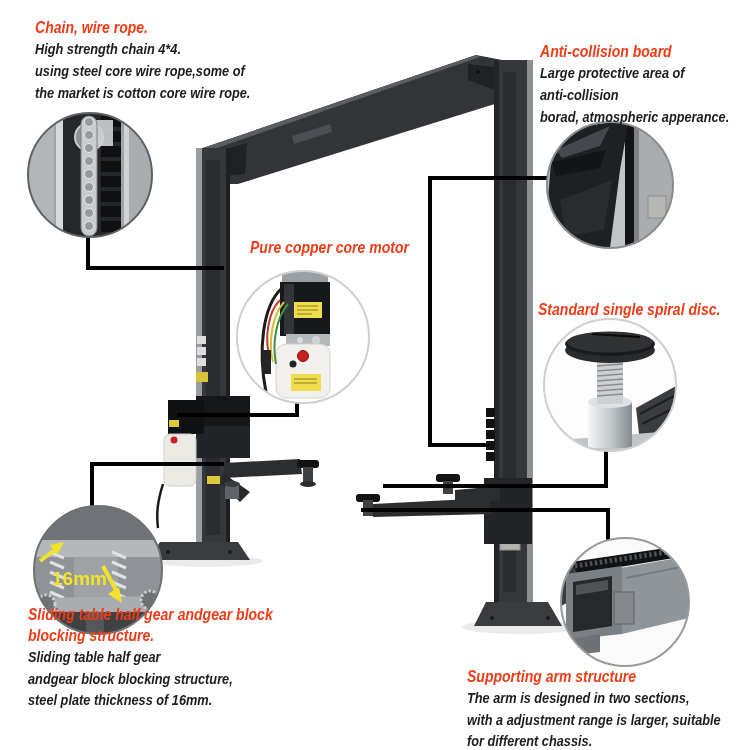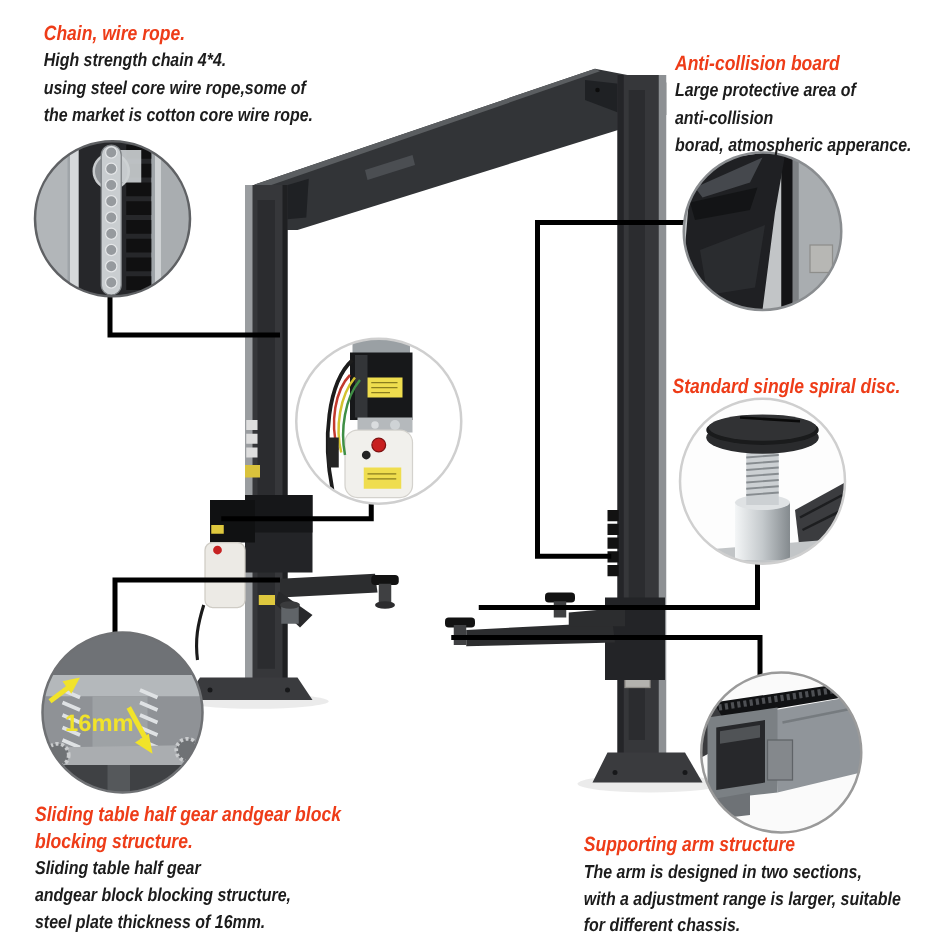--- a/index.html
+++ b/index.html
@@ -282,26 +282,29 @@
   <div class="ln b">the market is cotton core wire rope.</div>
 </div>
 
 <div class="block" style="left:540px;top:40px;">
   <div class="ln h">Anti-collision board</div>
   <div class="ln b">Large protective area of</div>
   <div class="ln b">anti-collision</div>
   <div class="ln b">borad, atmospheric apperance.</div>
 </div>
 
+<div class="block" style="left:250px;top:236px;">
+  <div class="ln h">Pure copper core motor</div>
+</div>
 
 <div class="block" style="left:538px;top:298px;">
   <div class="ln h">Standard single spiral disc.</div>
 </div>
 
-<div class="block tight" style="left:28px;top:642px;">
+<div class="block tight" style="left:28px;top:604px;">
   <div class="ln h">Sliding table half gear andgear block</div>
   <div class="ln h">blocking structure.</div>
   <div class="ln b">Sliding table half gear</div>
   <div class="ln b">andgear block blocking structure,</div>
   <div class="ln b">steel plate thickness of 16mm.</div>
 </div>
 
 <div class="block tight" style="left:467px;top:666px;">
   <div class="ln h">Supporting arm structure</div>
   <div class="ln b">The arm is designed in two sections,</div>

